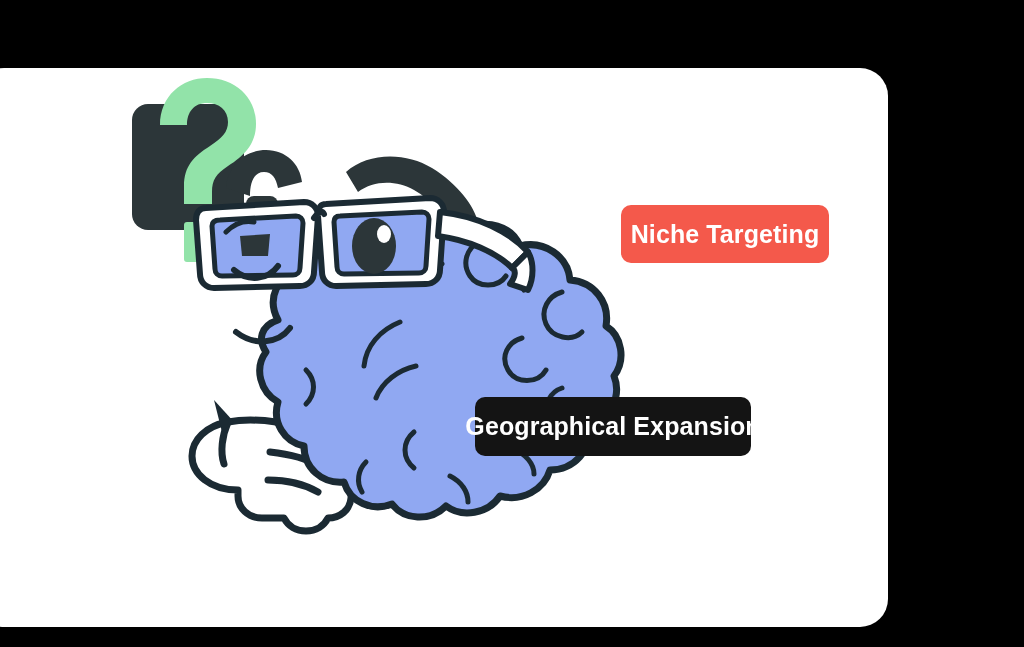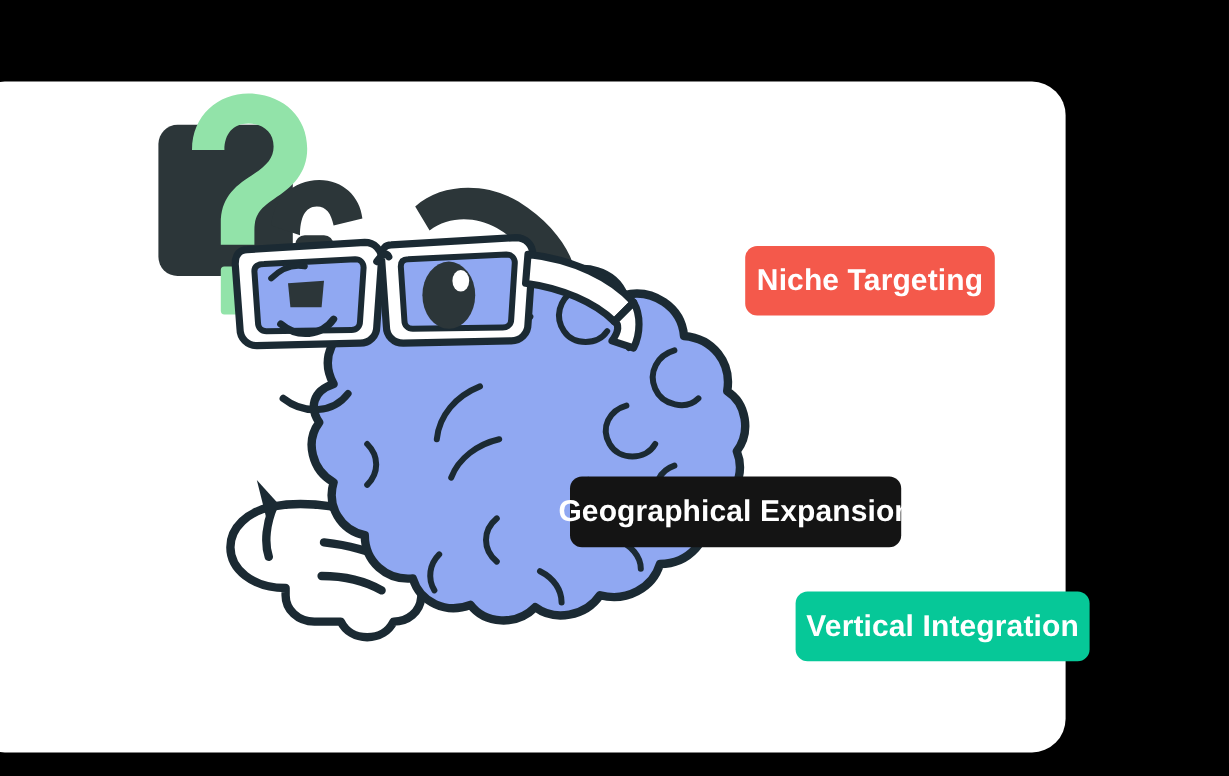--- a/index.html
+++ b/index.html
@@ -259,15 +259,14 @@
         <path d="M126 262 C144 276 168 274 180 258" stroke-width="6"></path>
 
       </g>
     </svg>
   </div>
 
   <button id="btn-niche" class="option-btn" style="background: rgb(244, 89, 75); color: rgb(255, 255, 255);">Niche Targeting</button>
 
   <button id="btn-geo" class="option-btn" style="background: rgb(20, 20, 20); color: rgb(255, 255, 255);">Geographical Expansion</button>
 
-  <button id="btn-vertical" class="option-btn" style="background: rgb(6, 200, 152); color: rgb(255, 255, 255);">Vertical Integration</button>
 
 </div>
 
 </body></html>

